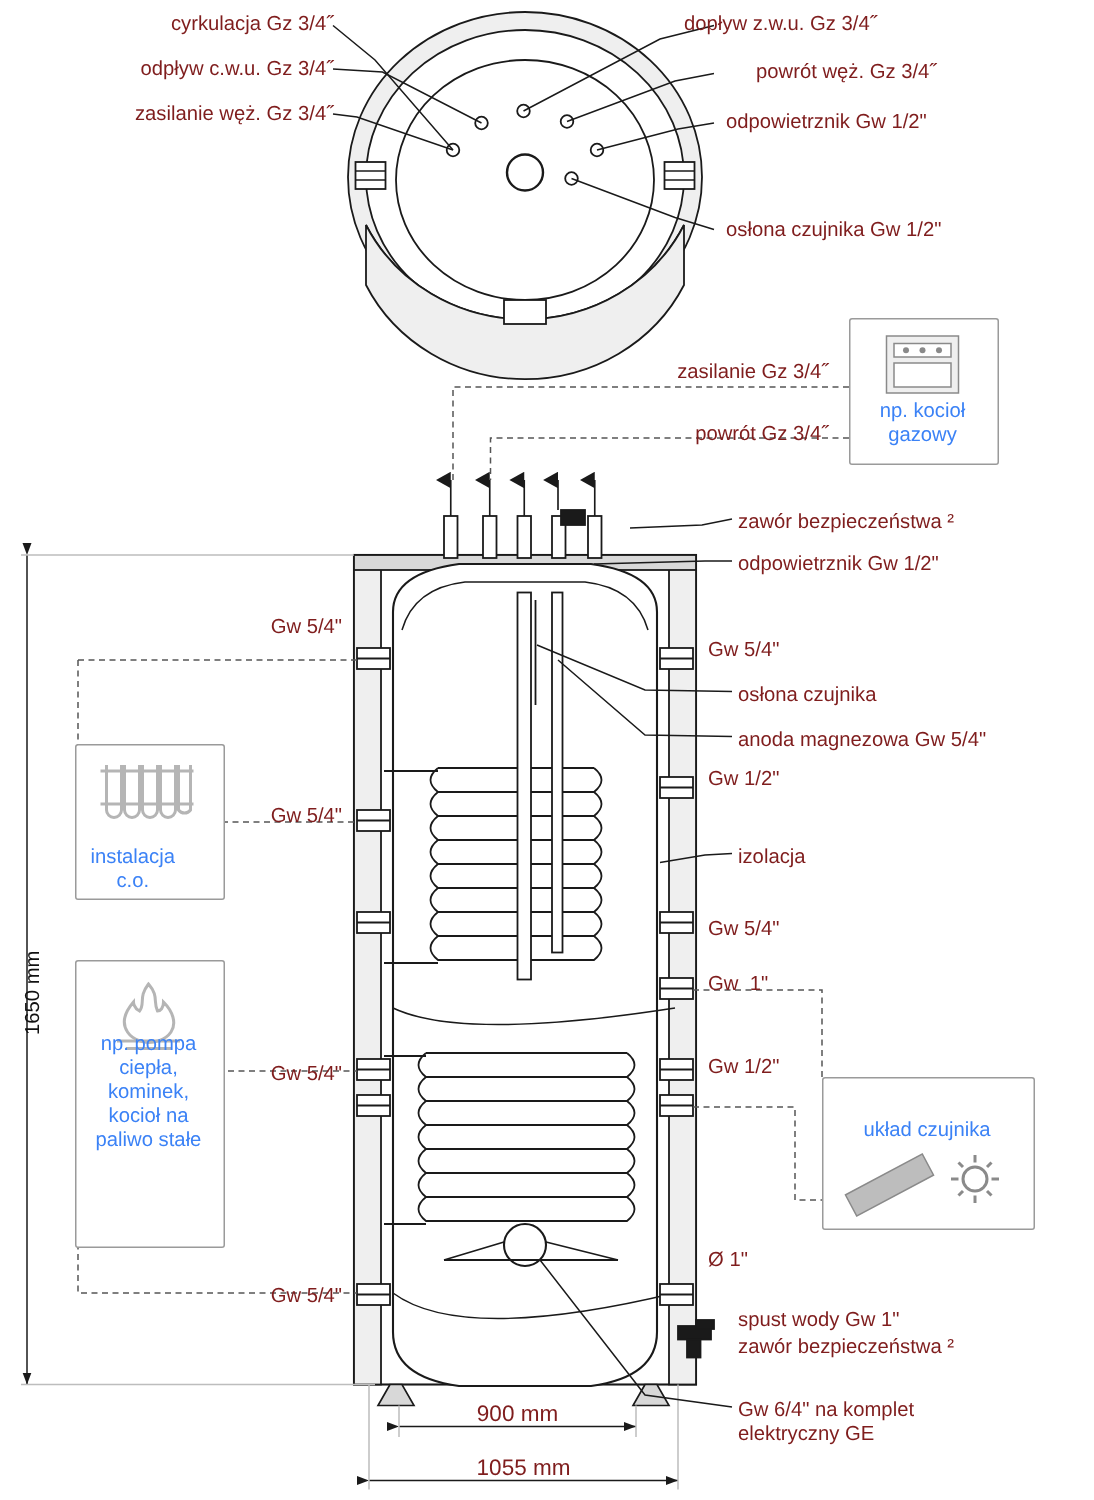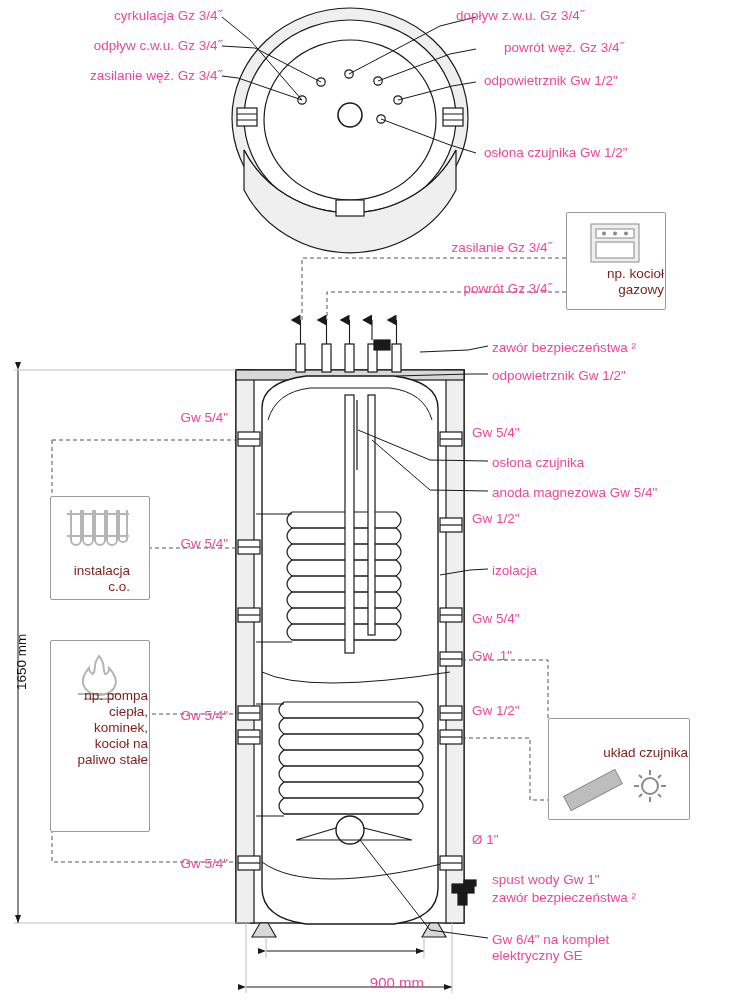--- a/index.html
+++ b/index.html
@@ -1,23 +1,23 @@
 <!DOCTYPE html>
 <html><head>
 <meta charset="utf-8">
 <style>
   html,body{margin:0;padding:0;background:#ffffff;}
   body{width:729px;height:1000px;position:relative;overflow:hidden;
        font-family:"Liberation Sans",sans-serif;color:#111;}
-  .lbl{position:absolute;font-size:13.5px;line-height:16px;color:#ec4899;white-space:pre;}
+  .lbl{position:absolute;font-size:13.5px;line-height:16px;color:#7f1d1d;white-space:pre;}
   .lbl.r{text-align:right;}
-  .lbl.c{text-align:right;margin-top:40px;}
+  .lbl.c{text-align:center;}
   svg{position:absolute;left:0;top:0;}
   .box{position:absolute;border:1px solid #9a9a9a;background:#fff;border-radius:2px;}
-  .boxlabel{position:absolute;font-size:13.5px;line-height:16px;text-align:right;color:#7f1d1d;white-space:pre;}
+  .boxlabel{position:absolute;font-size:13.5px;line-height:16px;text-align:center;color:#3b82f6;white-space:pre;}
   .vlabel{position:absolute;font-size:13.5px;transform:rotate(-90deg);transform-origin:left top;white-space:pre;}
 </style>
 </head>
 <body>
 
 <svg width="729" height="1000" viewBox="0 0 729 1000">
   <defs>
     <marker id="arr" markerWidth="9" markerHeight="9" refX="8" refY="3" orient="auto">
       <path d="M0,0 L8,3 L0,6 z" fill="#1a1a1a"></path>
     </marker>

